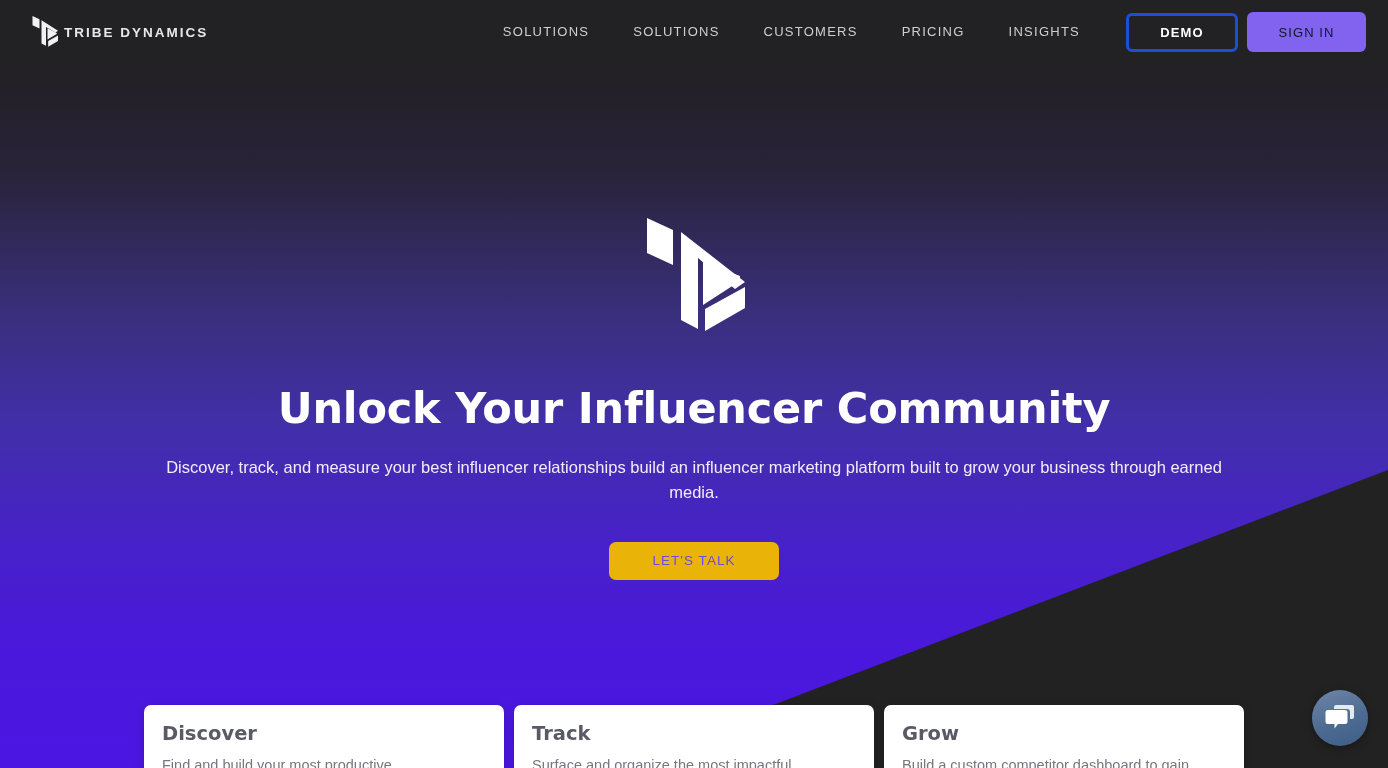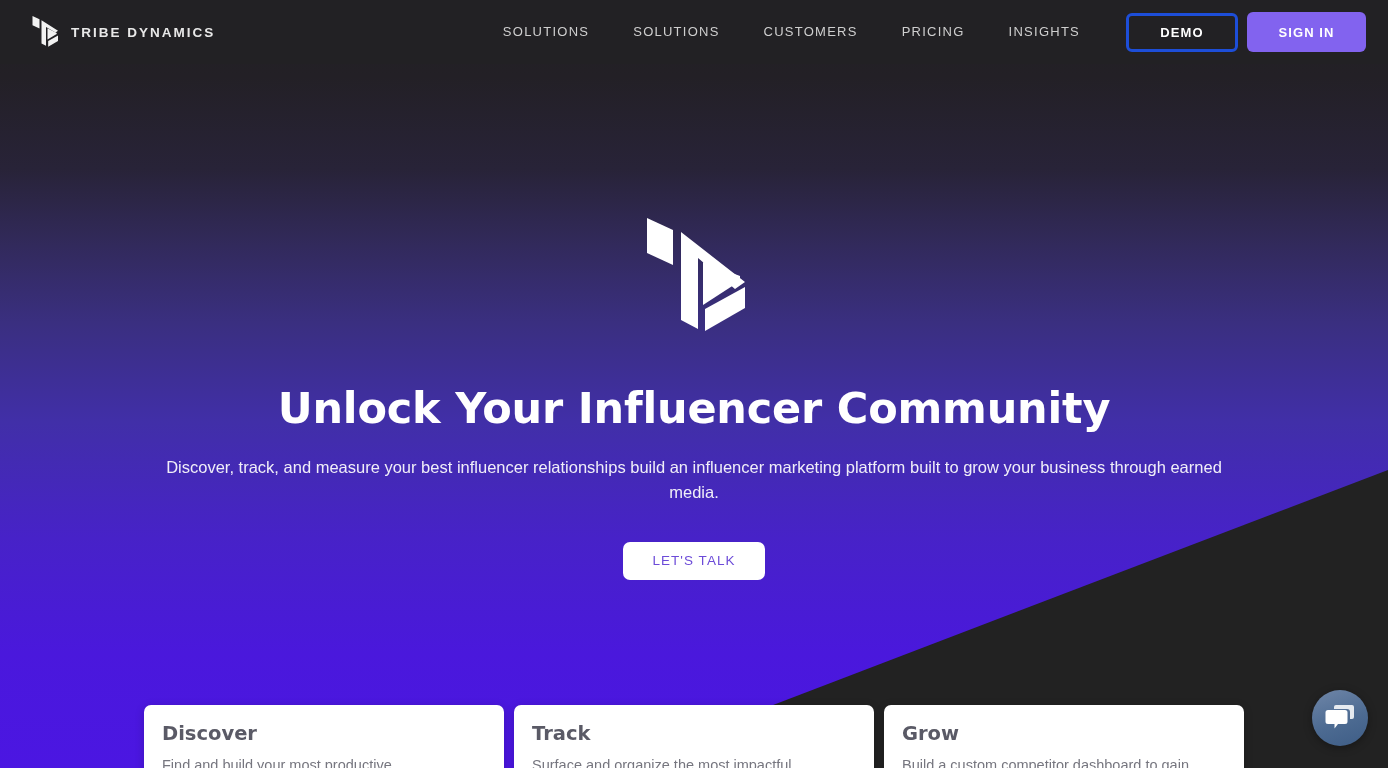--- a/index.html
+++ b/index.html
@@ -40,21 +40,21 @@
   .nav-band {
     position:absolute; left:0; top:0; width:1388px; height:64px;
     background:#222124; z-index:2;
   }
 
   
   .navbar {
     position:absolute; left:0; top:0; width:1388px; height:64px;
     display:flex; align-items:center; z-index:6;
   }
-  .brand { display:flex; align-items:center; gap:11px; margin-left:30px; }
+  .brand { display:flex; align-items:center; gap:4px; margin-left:30px; }
   .brand-mark { width:30px; height:34px; display:block; }
   .brand-text {
     color:#e8e8e8; font-size:13.5px; font-weight:700;
     letter-spacing:2.0px; white-space:nowrap;
   }
 
   .nav-links {
     display:flex; align-items:center; gap:0;
     margin-left:auto; margin-right:0;
   }
@@ -68,21 +68,21 @@
     display:flex; align-items:center; justify-content:center;
     width:112px; height:39px; border-radius:6px;
     border:3px solid #1d4ed8; background:transparent;
     color:#ffffff; font-size:13px; font-weight:700; letter-spacing:1.1px;
     cursor:pointer; font-family:inherit;
   }
   .btn-signin {
     display:flex; align-items:center; justify-content:center;
     width:119px; height:40px; border-radius:6px;
     border:none; background:#8263ef;
-    color:#ffffff; font-size:13px; font-weight:700; letter-spacing:1.1px;
+    color:#0f172a; font-size:13px; font-weight:400; letter-spacing:1.1px;
     cursor:pointer; font-family:inherit;
   }
 
   
   .hero {
     position:absolute; left:0; top:62px; width:1388px;
     z-index:5; text-align:center;
   }
   .hero-logo { margin:148px auto 0; width:114px; height:128px; display:block; }
   .hero-title {
@@ -92,22 +92,22 @@
     line-height:1.12;
     font-family:"DejaVu Sans", sans-serif;
   }
   .hero-sub {
     margin:23px auto 0; width:1060px;
     color:#f0eef8; font-size:16.5px; font-weight:400; line-height:1.48;
   }
   .btn-talk {
     display:inline-flex; align-items:center; justify-content:center;
     margin-top:38px;
-    width:142px; height:38px; border-radius:7px;
-    background:#ffffff; border:none;
+    width:170px; height:38px; border-radius:7px;
+    background:#eab308; border:none;
     color:#6c4bd8; font-size:13.5px; font-weight:400; letter-spacing:1.05px;
     cursor:pointer; font-family:inherit;
   }
 
   
   .cards {
     position:absolute; left:144px; top:705px; width:1100px;
     display:flex; gap:10px; z-index:7;
   }
   .card {

